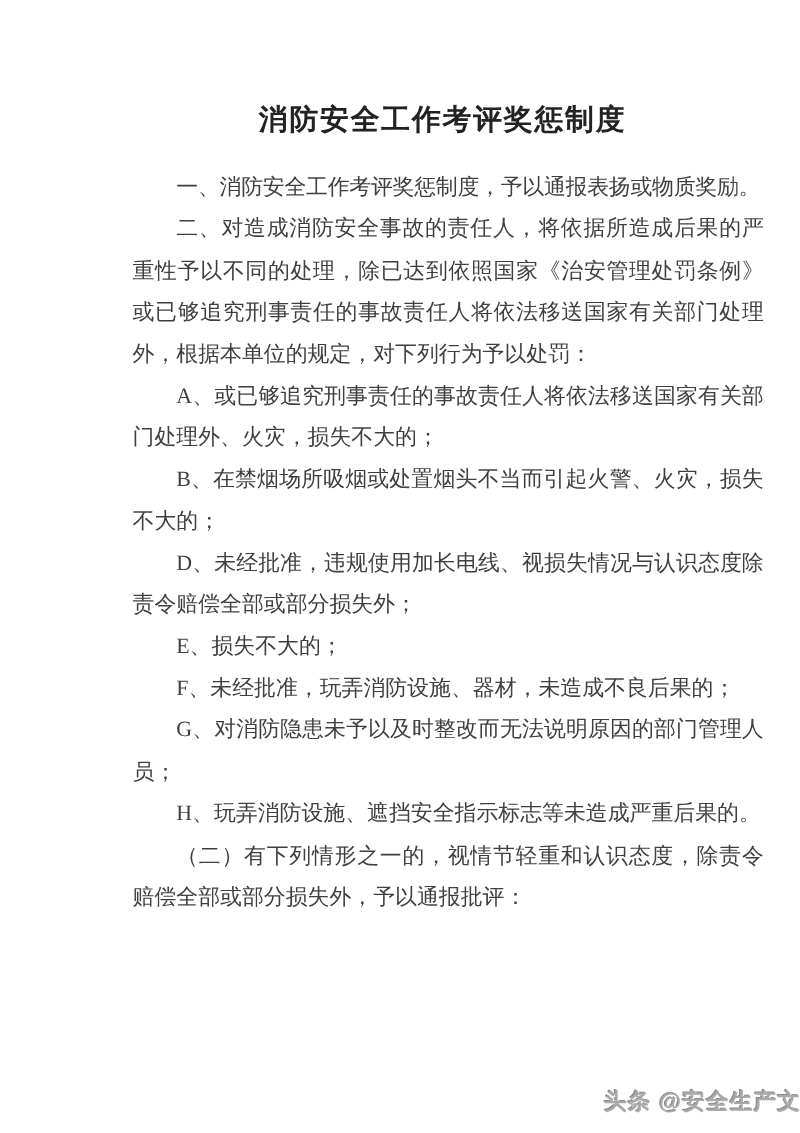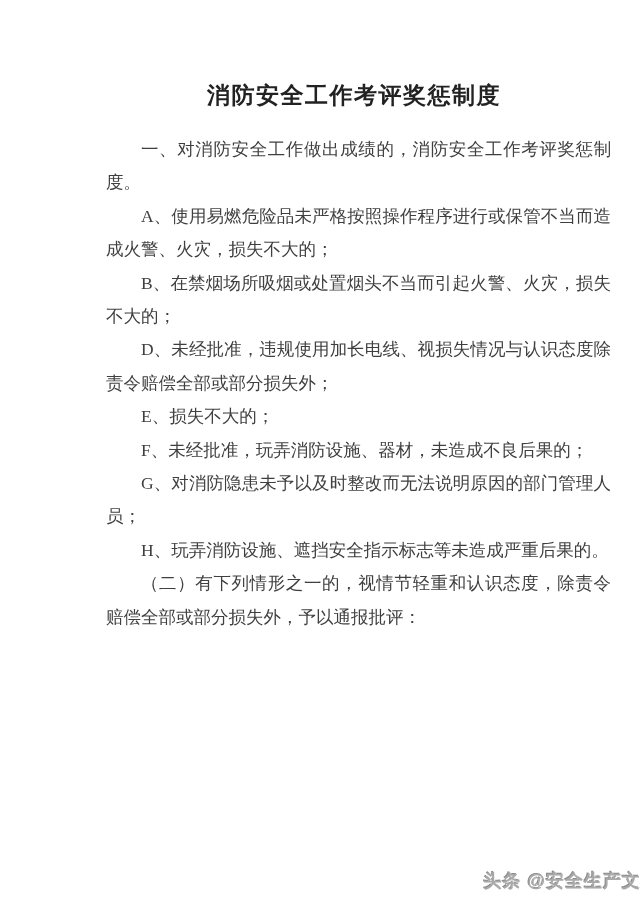--- a/index.html
+++ b/index.html
@@ -55,22 +55,23 @@
     text-shadow: 1px 1px 0 #ffffff, -1px -1px 0 #8d8d8d;
   }
 </style>
 </head>
 <body>
 
 <div class="page">
   <h1 class="page-title">消防安全工作考评奖惩制度</h1>
 
   <div class="doc-body">
-      <p>一、对消防安全工作做出成绩的，消防安全工作考评奖惩制度。</p>
-      <p>A、使用易燃危险品未严格按照操作程序进行或保管不当而造成火警、火灾，损失不大的；</p>
+      <p>一、消防安全工作考评奖惩制度，予以通报表扬或物质奖励。</p>
+      <p>二、对造成消防安全事故的责任人，将依据所造成后果的严重性予以不同的处理，除已达到依照国家《治安管理处罚条例》或已够追究刑事责任的事故责任人将依法移送国家有关部门处理外，根据本单位的规定，对下列行为予以处罚：</p>
+      <p>A、或已够追究刑事责任的事故责任人将依法移送国家有关部门处理外、火灾，损失不大的；</p>
       <p>B、在禁烟场所吸烟或处置烟头不当而引起火警、火灾，损失不大的；</p>
       <p>D、未经批准，违规使用加长电线、视损失情况与认识态度除责令赔偿全部或部分损失外；</p>
       <p>E、损失不大的；</p>
       <p>F、未经批准，玩弄消防设施、器材，未造成不良后果的；</p>
       <p>G、对消防隐患未予以及时整改而无法说明原因的部门管理人员；</p>
       <p>H、玩弄消防设施、遮挡安全指示标志等未造成严重后果的。</p>
       <p>（二）有下列情形之一的，视情节轻重和认识态度，除责令赔偿全部或部分损失外，予以通报批评：</p>
     </div>
 
   <div class="watermark">头条 @安全生产文库</div>

